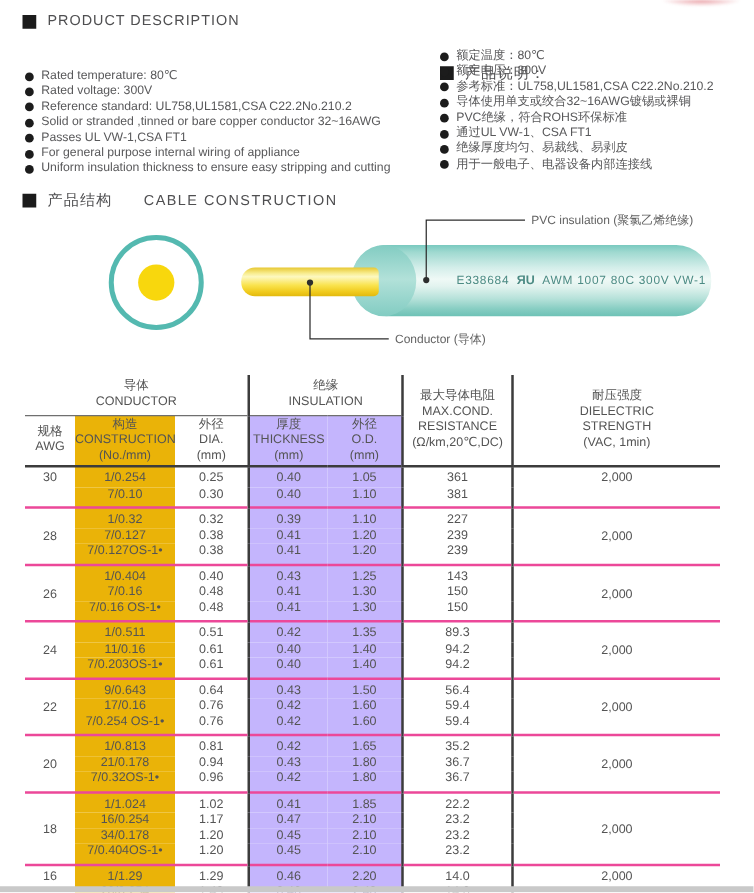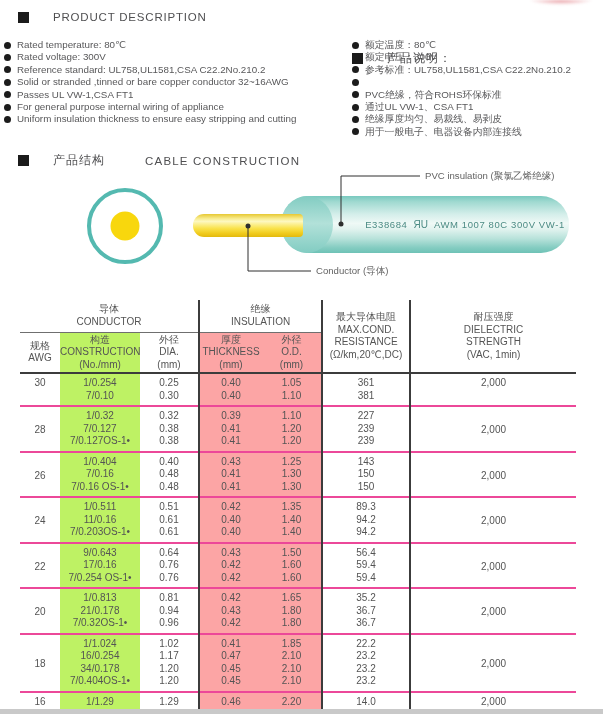--- a/index.html
+++ b/index.html
@@ -1,21 +1,21 @@
 <!DOCTYPE html>
 <html><head>
 <meta charset="utf-8">
 <style>
   html,body{margin:0;padding:0;background:#fff;}
   .page{
     position:relative; width:603px; height:714px; overflow:hidden; background:#ffffff;
     font-family:"Liberation Sans","DejaVu Sans",sans-serif; color:#565656;
   }
   
-  .sec-title{position:absolute; display:flex; align-items:center; gap:24px;
+  .sec-title{position:absolute; display:flex; align-items:center; gap:9px;
     color:#4f4f51; font-size:11.5px; letter-spacing:0.8px; white-space:nowrap;}
   .sq{width:11px;height:11px;background:#1b1b1b;flex:none;}
   .cn{font-size:12px;letter-spacing:1px;}
   .en-sub{margin-left:16px;font-size:11.5px;letter-spacing:1.2px;}
   
   .bullets{position:absolute; top:39px; margin:0; padding:0; list-style:none;
     font-size:9.8px; color:#58585a;}
   .bullets li{height:12.4px; line-height:12.4px; display:flex; align-items:center;
     gap:6px; white-space:nowrap;}
   .bullets .dot{width:7px;height:7px;border-radius:50%;background:#1c1c1c;flex:none;}
@@ -33,36 +33,36 @@
       #e2f3ef 58%,#b7e2da 75%,#86cdc2 90%,#6ec2b6 100%);}
   .endcap{position:absolute; left:281px; top:196px; width:52px; height:57px; border-radius:50%;
     background:linear-gradient(to bottom,#82ccc2 0%,#b2e1d9 48%,#82ccc2 100%);}
   .rod{position:absolute; left:193px; top:214px; width:110px; height:23px;
     border-radius:11px 4px 4px 11px;
     background:linear-gradient(to bottom,#e7c832 0%,#f8ec8e 20%,#fdf8c0 32%,#f9e34d 62%,
       #f0ca1c 85%,#e2b90e 100%);}
   .cable-print{position:absolute; left:365px; top:218px; width:200px; height:13px;
     display:flex; gap:6px; justify-content:center; align-items:center;
     font-size:9.5px; letter-spacing:.6px; color:#4c8b84; white-space:nowrap;}
-  .ul-mark{font-weight:normal; font-size:10px; letter-spacing:0;text-align:right;}
+  .ul-mark{font-weight:bold; font-size:10px; letter-spacing:0;text-align:right;}
   .leaders{position:absolute; left:0; top:0;}
   .diag-label{position:absolute; font-size:9.6px; color:#636363; white-space:nowrap;}
   
   .spec-table{position:absolute; left:20px; top:300px; width:556px;
     border-collapse:collapse; table-layout:fixed; font-size:10px; color:#545454;
     text-align:center;}
   .spec-table th{font-weight:normal; padding:0; vertical-align:middle;}
   .spec-table th div{line-height:12.5px;}
   .gh-row{height:32px;}
   .ch-row{height:41px;}
   .bb{border-bottom:2px solid #3c3c3c;}
   .br{border-right:2px solid #3c3c3c;}
   .gh-underline{border-bottom:1px solid #6f6f6f;}
-  .bg-yellow{background:#bef264;}
-  .bg-blue{background:#fca5a5;}
+  .bg-yellow{background:#eab308;}
+  .bg-blue{background:#c4b5fd;}
   .pad-r{padding-right:60px;}
   .spec-table tbody td{padding:0; line-height:12.5px; height:12.5px;}
   .spec-table tbody tr.gs td{border-top:2px solid #ec4899; padding-top:3px;}
   .spec-table tbody tr.ge td{padding-bottom:3px;}
   .va-top{vertical-align:top;}
   .va-mid{vertical-align:middle;}
   .col-diel{padding-right:60px;}
   
   .bottom-band{position:absolute; left:0; top:709px; width:603px; height:5px; background:#c9c9c9;}
 </style>
@@ -75,21 +75,21 @@
 
   <div class="sec-title" style="left:18px; top:11px;">
     <span class="sq"></span>
     <span>PRODUCT DESCRIPTION</span>
   </div>
   <div class="sec-title" style="left:352px; top:11px;margin-top:39px;">
     <span class="sq"></span>
     <span class="cn">产品说明：</span>
   </div>
 
-  <ul class="bullets" style="left:4px;">
+  <ul class="bullets" style="left:20px;margin-top:16px;">
       <li>
         <span class="dot"></span>
         <span>Rated temperature: 80℃</span>
       </li>
       <li>
         <span class="dot"></span>
         <span>Rated voltage: 300V</span>
       </li>
       <li>
         <span class="dot"></span>
@@ -120,20 +120,21 @@
       <li>
         <span class="dot"></span>
         <span>额定电压：300V</span>
       </li>
       <li>
         <span class="dot"></span>
         <span>参考标准：UL758,UL1581,CSA C22.2No.210.2</span>
       </li>
       <li>
         <span class="dot"></span>
+        <span>导体使用单支或绞合32~16AWG镀锡或裸铜</span>
       </li>
       <li>
         <span class="dot"></span>
         <span>PVC绝缘，符合ROHS环保标准</span>
       </li>
       <li>
         <span class="dot"></span>
         <span>通过UL VW-1、CSA FT1</span>
       </li>
       <li>

